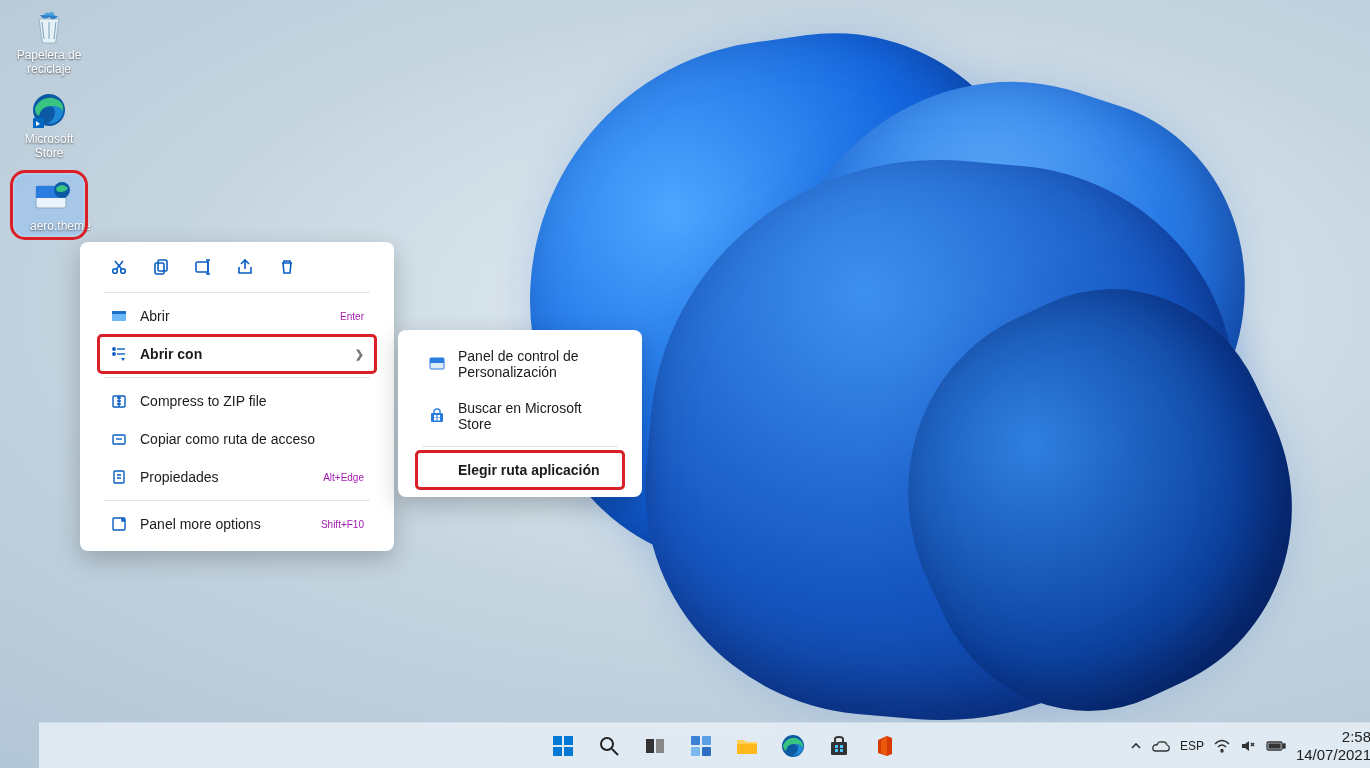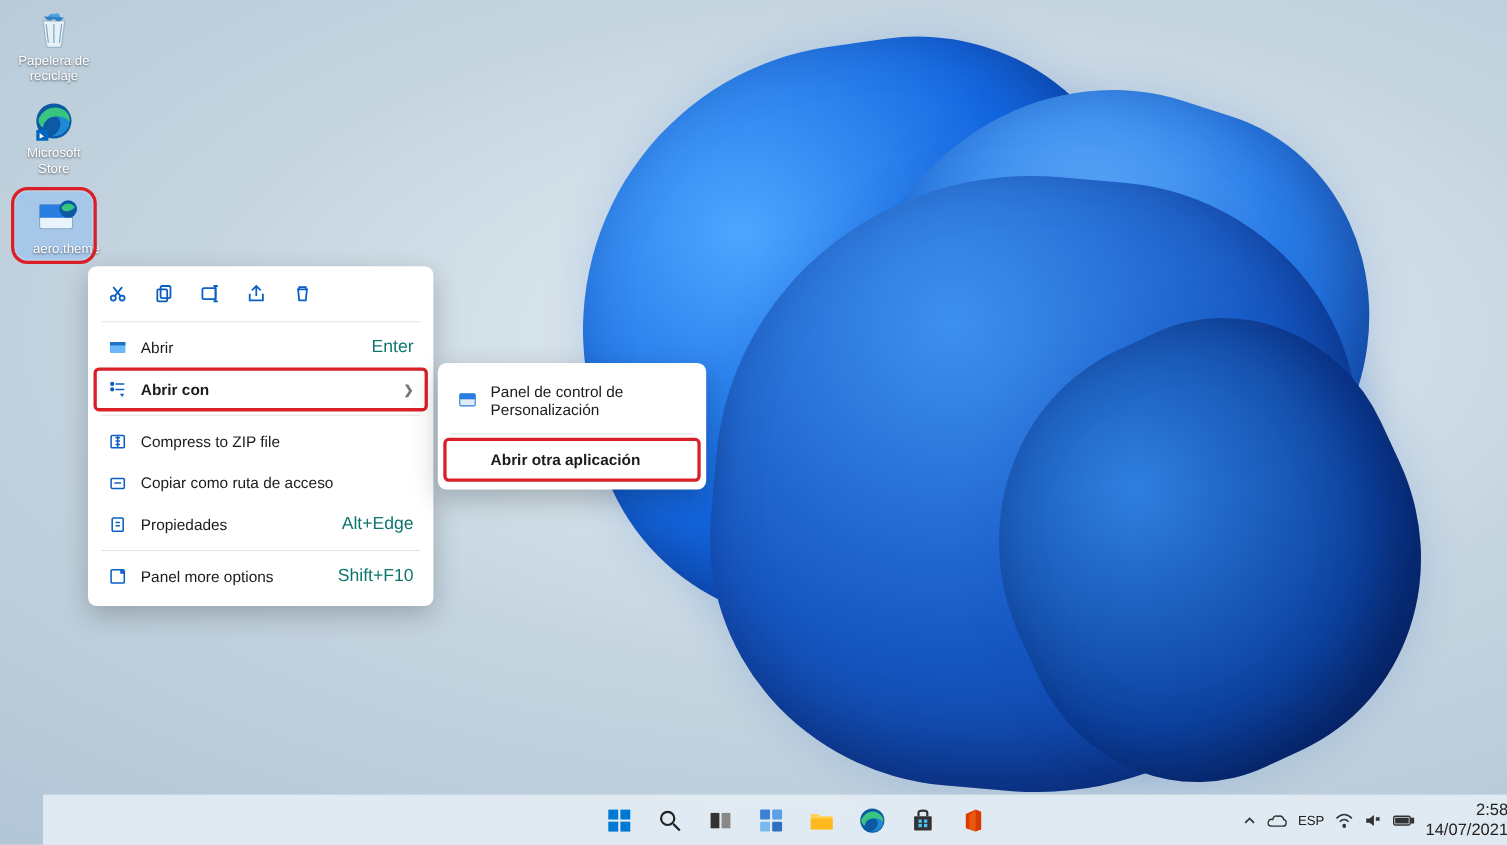--- a/index.html
+++ b/index.html
@@ -33,34 +33,34 @@
            text-shadow: 0 1px 2px rgba(0,0,0,.6); margin-bottom: 14px; cursor: default; }
   .dicon .glyph { width: 44px; height: 40px; margin: 0 auto 2px; display:flex;
                   align-items:center; justify-content:center; font-size: 32px; }
   .dicon.selected { background: rgba(120,180,255,.35); border:1px solid rgba(160,210,255,.6);
                     border-radius:11px; padding:2px 15px; }
   .red-box { outline: 3px solid #d92029; outline-offset: 1px; }
 
   
   .ctx {
     position: absolute; background: #fff; border-radius: 8px;
-    box-shadow: 0 8px 24px rgba(0,0,0,.22); padding: 8px 6px; z-index: 5;
+    box-shadow: 0 8px 24px rgba(0,0,0,.22); padding: 8px 18px; z-index: 5;
     font-size: 14px; color: #1b1b1b;
   }
   .ctx.main { left: 80px; top: 242px; width: 314px; }
   .ctx.sub  { left: 398px; top: 330px; width: 244px; }
   .ctx-toolbar { display:flex; gap:20px; padding: 6px 10px 10px; color:#0a5ec4; }
   .ctx-toolbar span { width:22px; height:22px; display:flex; align-items:center;
                       justify-content:center; cursor:pointer; }
   .ctx-item { display:flex; align-items:center; gap:12px; padding:10px 12px;
               border-radius:4px; cursor:default; position:relative; }
   .ctx-item .ic { width:18px; height:18px; display:flex; align-items:center;
                   justify-content:center; color:#0a5ec4; font-size:15px; }
   .ctx-item .lab { flex:1; }
-  .ctx-item .accel { color:#0f766e; font-size:16px; }
+  .ctx-item .accel { color:#a21caf; font-size:10px; }
   .ctx-item .chev { color:#767676; font-size:11px; }
   .ctx hr { border:none; border-top:1px solid #e3e3e3; margin:4px 6px; }
   .ctx-item.hl { outline: 3px solid #d92029; outline-offset:-2px;font-weight:bold; }
 
   
   .taskbar {
     position:absolute; left:0; bottom:0; width:100%; height:46px;
     background: rgba(235,242,248,.78); backdrop-filter: blur(2px);
     border-top:1px solid rgba(0,0,0,.06);
     display:flex; align-items:center; z-index:10;margin-left:39px;
@@ -229,24 +229,37 @@
 <div class="ctx sub">
   <div class="ctx-item">
     <span class="ic">
       <svg width="16" height="14" viewBox="0 0 16 14">
           <rect x="1" y="1" width="14" height="11" rx="1" fill="#e0ecf6" stroke="#2a7de0"></rect>
           <rect x="1" y="1" width="14" height="5" fill="#2a7de0"></rect>
         </svg>
     </span>
     <span class="lab">Panel de control de Personalización</span>
   </div>
+  <div class="ctx-item">
+    <span class="ic">
+      <svg width="16" height="16" viewBox="0 0 16 16">
+          <rect x="2" y="5" width="12" height="9" rx="1" fill="#2a7de0"></rect>
+          <path d="M5 5 L5 3 Q5 1 8 1 Q11 1 11 3 L11 5" fill="none" stroke="#2a7de0" stroke-width="1.4"></path>
+          <rect x="5" y="7" width="2.5" height="2.5" fill="#fff"></rect>
+          <rect x="8.5" y="7" width="2.5" height="2.5" fill="#fff"></rect>
+          <rect x="5" y="10" width="2.5" height="2.5" fill="#fff"></rect>
+          <rect x="8.5" y="10" width="2.5" height="2.5" fill="#fff"></rect>
+        </svg>
+    </span>
+    <span class="lab">Buscar en Microsoft Store</span>
+  </div>
   <hr>
   <div class="ctx-item hl">
     <span class="ic"></span>
-    <span class="lab">Abrir otra aplicación</span>
+    <span class="lab">Elegir ruta aplicación</span>
   </div>
 </div>
 
 <div class="taskbar">
   <div class="tb-center">
     <div class="tb-btn">
       <svg width="24" height="24" viewBox="0 0 24 24">
         <rect x="2" y="2" width="9" height="9" fill="#0078d4"></rect>
           <rect x="13" y="2" width="9" height="9" fill="#0078d4"></rect>
         <rect x="2" y="13" width="9" height="9" fill="#0078d4"></rect>

